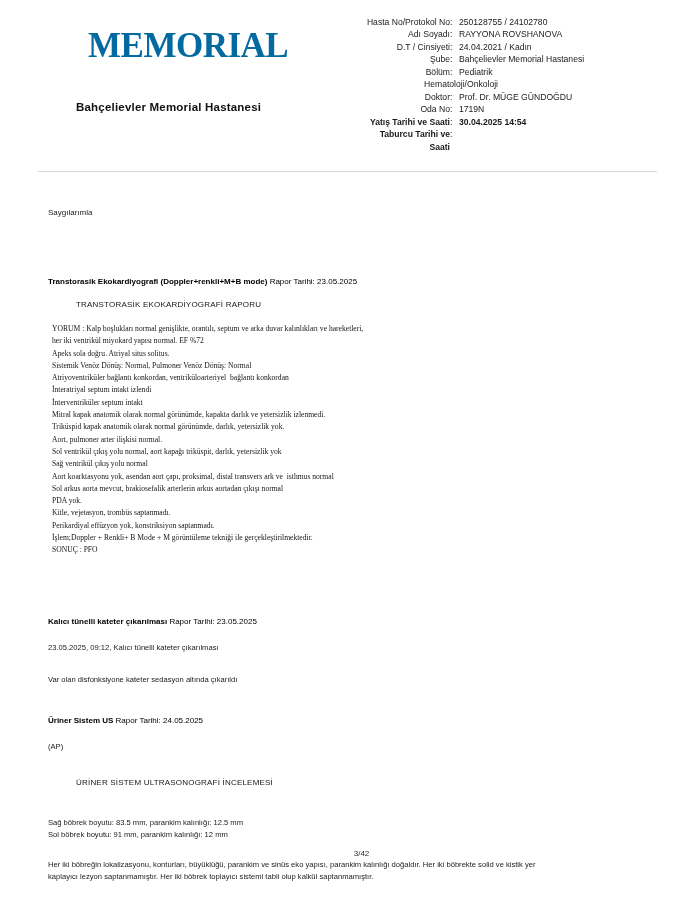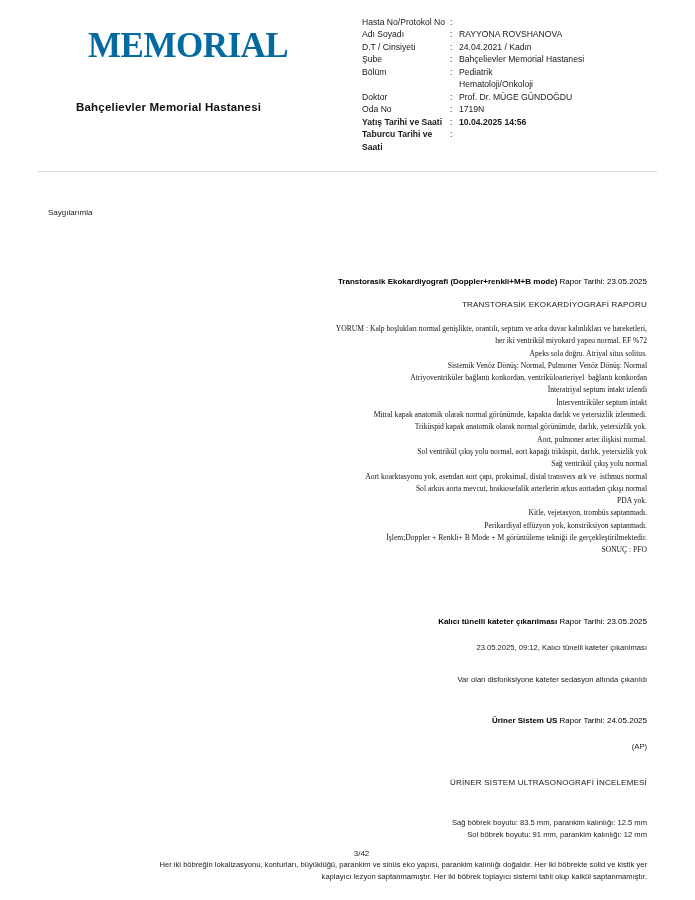--- a/index.html
+++ b/index.html
@@ -60,33 +60,34 @@
     color: #1a1a1a;
   }
   .hrow {
     display: flex;
     line-height: 1.45;
     min-height: 12px;
   }
   .hrow .lbl {
     width: 88px;
     flex: none;
+    text-align: right;
   }
   .hrow .sep {
     width: 9px;
     flex: none;
   }
   .hrow .val {
     flex: 1;
   }
   .hrow.bold .lbl, .hrow.bold .val {
     font-weight: bold;
   }
   .subval {
-    margin-left: 97px;
+    margin-left: 62px;
     line-height: 1.45;
   }
 
   
   .divider {
     border-top: 1px solid #d9d9d9;
     margin: 18px 38px 0 38px;
   }
 
   
@@ -97,21 +98,20 @@
     color: #151515;
   }
   .salute {
     margin-top: 36px;
     font-size: 8px;
     color: #1a1a1a;
   }
 
   .section {
     margin-top: 0;
-    text-align: right;
   }
   .section-title {
     font-size: 8px;
     font-weight: bold;
     color: #000;
   }
   .section-title .normal {
     font-weight: normal;
   }
   .sub-head {
@@ -159,20 +159,21 @@
   <div class="header">
     <div class="header-left">
       <div class="logo">MEMORIAL</div>
       <div class="hospital-name">Bahçelievler Memorial  Hastanesi</div>
     </div>
     <div class="header-right">
 
       <div class="hrow">
         <div class="lbl">Hasta No/Protokol No</div>
         <div class="sep">:</div>
+        <div class="val">250128755  /  24102780</div>
       </div>
 
       <div class="hrow">
         <div class="lbl">Adı Soyadı</div>
         <div class="sep">:</div>
         <div class="val">RAYYONA ROVSHANOVA</div>
       </div>
 
       <div class="hrow">
         <div class="lbl">D.T / Cinsiyeti</div>
@@ -202,21 +203,21 @@
 
       <div class="hrow">
         <div class="lbl">Oda No</div>
         <div class="sep">:</div>
         <div class="val">1719N</div>
       </div>
 
       <div class="hrow bold">
         <div class="lbl">Yatış Tarihi ve Saati</div>
         <div class="sep">:</div>
-        <div class="val">10.04.2025 14:56</div>
+        <div class="val">30.04.2025 14:54</div>
       </div>
 
       <div class="hrow bold">
         <div class="lbl">Taburcu Tarihi ve Saati</div>
         <div class="sep">:</div>
         <div class="val"></div>
       </div>
 
     </div>
   </div>
@@ -270,21 +271,21 @@
     <div class="spacer-md"></div>
 
     <div class="section">
       <div class="section-title">
         <span>Üriner Sistem US</span><span class="normal"> Rapor Tarihi: 24.05.2025</span>
       </div>
       <div class="para" style="margin-top:16px;">(AP)</div>
       <div class="sub-head" style="margin-top:24px;">ÜRİNER SİSTEM ULTRASONOGRAFİ İNCELEMESİ</div>
       <div class="para" style="margin-top:30px;">Sağ böbrek boyutu: 83.5 mm, parankim kalınlığı: 12.5 mm</div>
       <div class="para">Sol böbrek boyutu: 91 mm, parankim kalınlığı: 12 mm</div>
-      <div class="para" style="margin-top:18px;margin-left:28px;">Her iki böbreğin lokalizasyonu, konturları, büyüklüğü, parankim ve sinüs eko yapısı, parankim kalınlığı doğaldır. Her iki böbrekte solid ve kistik yer</div>
+      <div class="para" style="margin-top:18px;">Her iki böbreğin lokalizasyonu, konturları, büyüklüğü, parankim ve sinüs eko yapısı, parankim kalınlığı doğaldır. Her iki böbrekte solid ve kistik yer</div>
       <div class="para">kaplayıcı lezyon saptanmamıştır. Her iki böbrek toplayıcı sistemi tabii olup kalkül saptanmamıştır.</div>
     </div>
 
   </div>
 
   <div class="footer">3/42</div>
 
 </div>
 
 </body></html>

